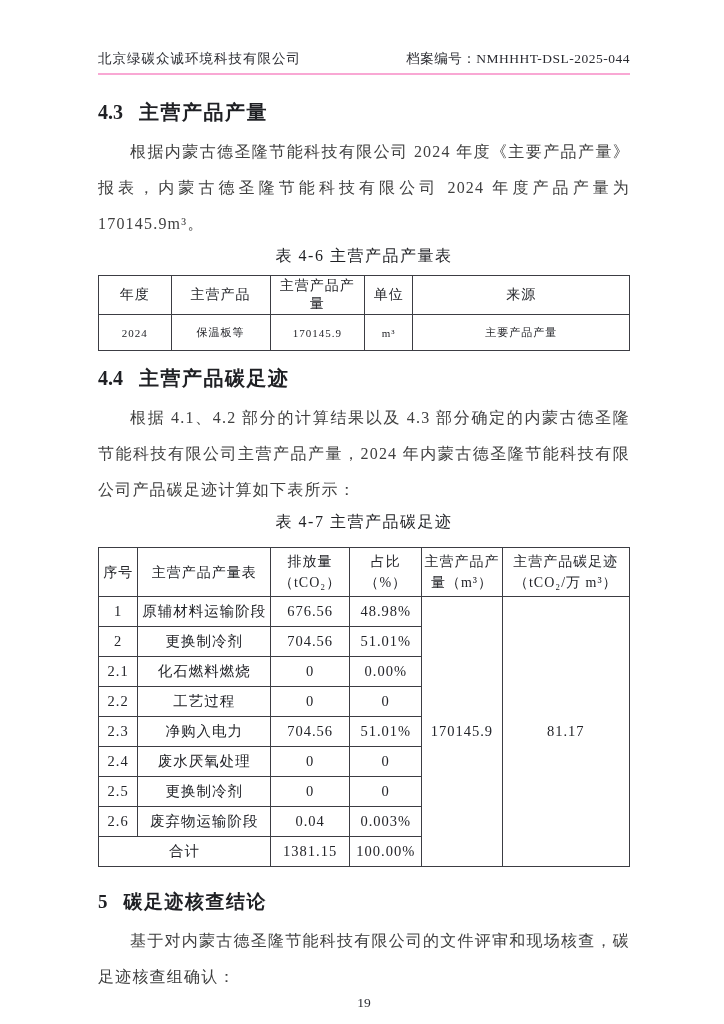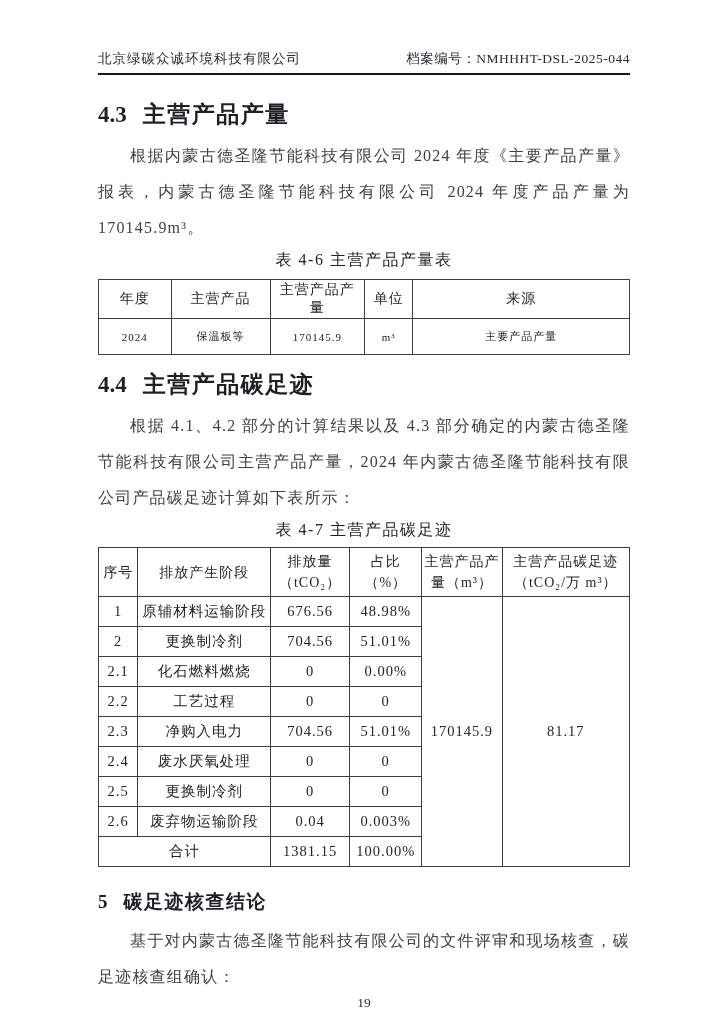--- a/index.html
+++ b/index.html
@@ -22,28 +22,28 @@
     background: #ffffff;
   }
   
   .doc-header {
     display: flex;
     justify-content: space-between;
     align-items: flex-end;
     font-size: 13.5px;
     letter-spacing: 1px;
     padding-bottom: 5px;
-    border-bottom: 2px solid #0f172a;
+    border-bottom: 2px solid #f9a8d4;
     color: #2a2b31;
   }
   .doc-header .file-no { letter-spacing: 0.5px; }
   
   .section-heading {
     margin: 24px 0 0 0;
-    font-size: 23px;
+    font-size: 20px;
     font-weight: bold;
     letter-spacing: 1.5px;
     color: #1f2024;
   }
   .section-heading .sec-num {
     letter-spacing: 0;
     margin-right: 16px;
   }
   .section-heading.tight { margin-top: 14px; }
   .section-heading.concl { margin-top: 22px; font-size: 19px; }
@@ -82,21 +82,21 @@
     overflow: hidden;
   }
   .t46 { margin-top: 8px; }
   .t46 th { height: 25px; font-size: 14px; letter-spacing: 1px; }
   .t46 td { height: 33px; font-size: 11px; letter-spacing: 1px; }
   .t46 col.c1 { width: 13.7%; }
   .t46 col.c2 { width: 18.6%; }
   .t46 col.c3 { width: 17.8%; }
   .t46 col.c4 { width: 9.1%; }
   .t46 col.c5 { width: 40.8%; }
-  .t47 { margin-top: 6px; padding-left: 33px; }
+  .t47 { margin-top: 14px; padding-left: 33px; }
   .t47 th {
     height: 46px;
     font-size: 14px;
     line-height: 21px;
     letter-spacing: 1px;
     white-space: pre-line;
   }
   .t47 td { height: 27px; font-size: 14.5px; letter-spacing: 1px; }
   .t47 col.c1 { width: 7.4%; }
   .t47 col.c2 { width: 25%; }
@@ -167,21 +167,21 @@
       <col class="c1">
         <col class="c2">
         <col class="c3">
         <col class="c4">
         <col class="c5">
         <col class="c6">
     </colgroup>
     <thead>
         <tr id="t47-head">
           <th>序号</th>
-          <th>排放产生阶段</th>
+          <th>主营产品产量表</th>
           <th>排放量
 （tCO₂）</th>
           <th>占比（%）</th>
           <th>主营产品产
 量（m³）</th>
           <th>主营产品碳足迹
 （tCO₂/万 m³）</th>
         </tr>
       </thead>
     <tbody id="t47-body">

